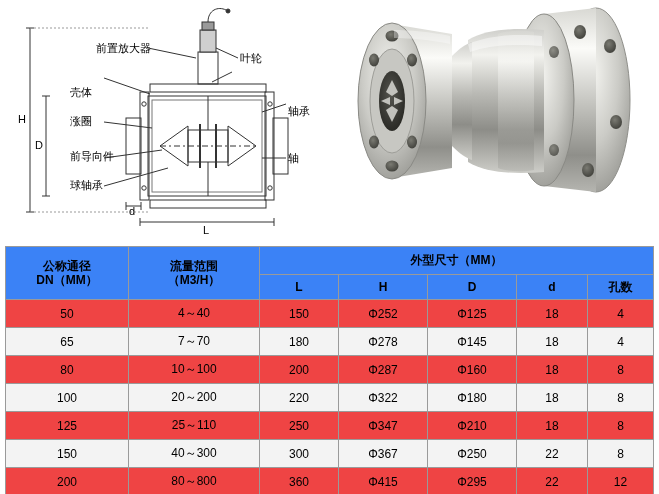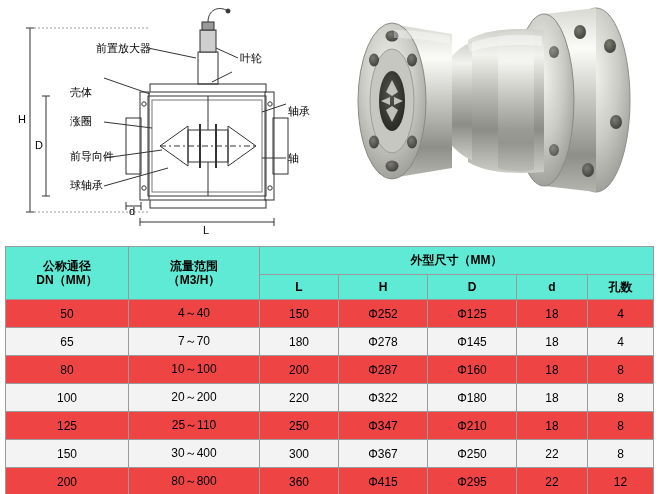--- a/index.html
+++ b/index.html
@@ -51,21 +51,21 @@
   }
   table td,table th{
     border:1px solid #9a9a9a;
     text-align:center;
     vertical-align:middle;
     font-weight:normal;
     padding:0;
     height:27px;
   }
   thead td{
-    background:#5eead4;
+    background:#3b82f6;
     font-weight:bold;
     font-size:12px;
   }
   tbody td{
     background:#ef4444;
     height:27px;
   }
   tbody tr:nth-child(even) td{background:#f3f3f3;}
   .hdr2{height:24px;}
   .two-line{line-height:14px;}
@@ -308,21 +308,21 @@
         <td>125</td>
         <td>25～110</td>
         <td>250</td>
         <td>Φ347</td>
         <td>Φ210</td>
         <td>18</td>
         <td>8</td>
       </tr>
       <tr>
         <td>150</td>
-        <td>30～400</td>
+        <td>40～300</td>
         <td>300</td>
         <td>Φ367</td>
         <td>Φ250</td>
         <td>22</td>
         <td>8</td>
       </tr>
       <tr>
         <td>200</td>
         <td>80～800</td>
         <td>360</td>

